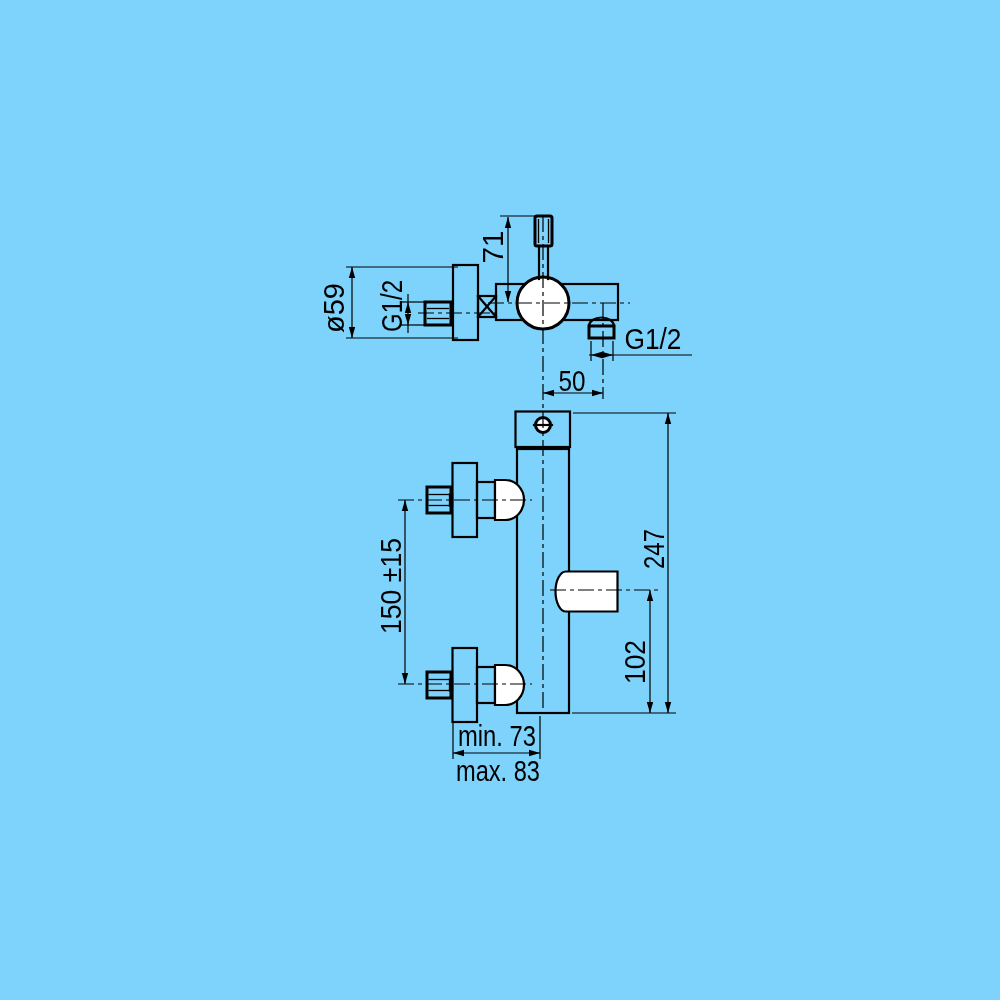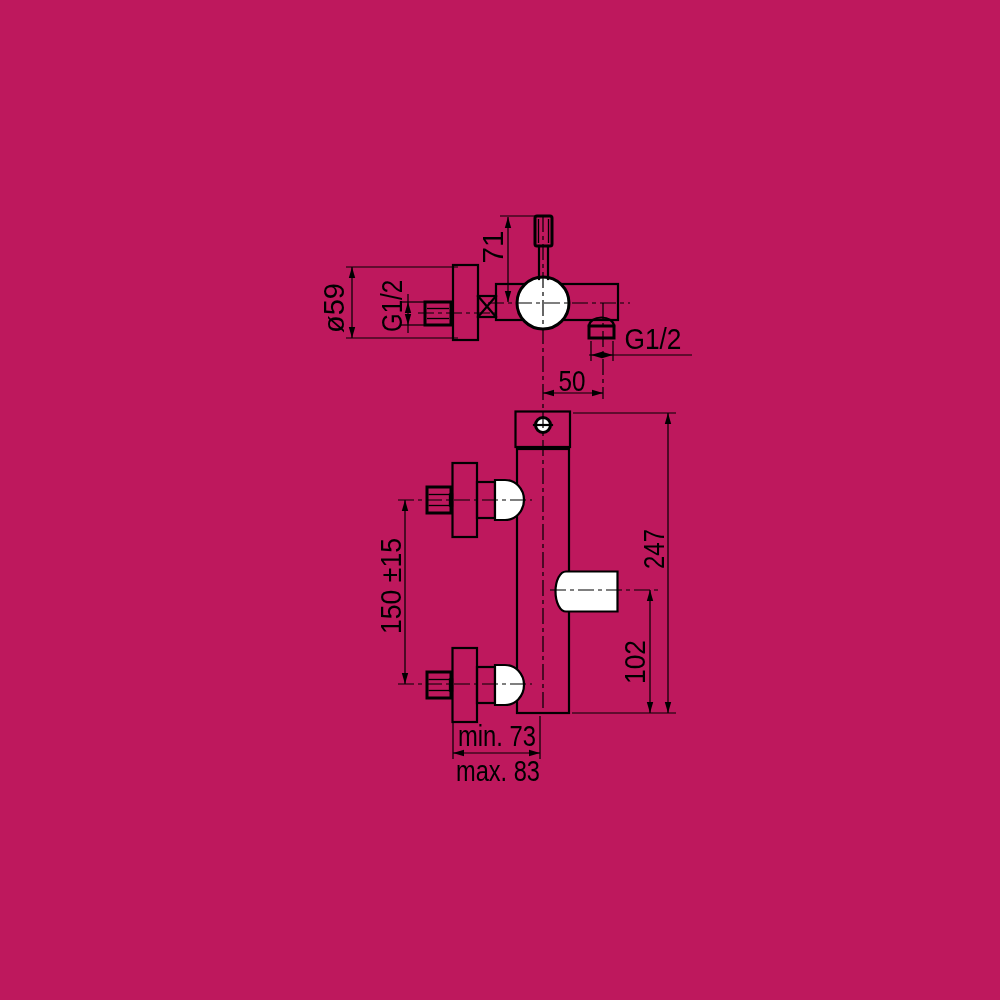--- a/index.html
+++ b/index.html
@@ -4,21 +4,21 @@
 <style>
   html, body {
     margin: 0;
     padding: 0;
     background: #ffffff;
   }
   .stage {
     position: relative;
     width: 1000px;
     height: 1000px;
-    background: #be185d;
+    background: #7dd3fc;
     overflow: hidden;
   }
   svg { display: block; }
   .obj  { stroke: #000; fill: none; stroke-width: 2.2; stroke-linecap: square; }
   .objf { stroke: #000; fill: #fff; stroke-width: 2.2; }
   .thick  { stroke: #000; fill: none; stroke-width: 3; }
   .thickf { stroke: #000; fill: #fff; stroke-width: 3; }
   .inner { stroke: #000; fill: none; stroke-width: 1.3; }
   .dim { stroke: #000; fill: none; stroke-width: 1.2; }
   .cl  { stroke: #000; fill: none; stroke-width: 1.2; stroke-dasharray: 16 4 4 4; }

